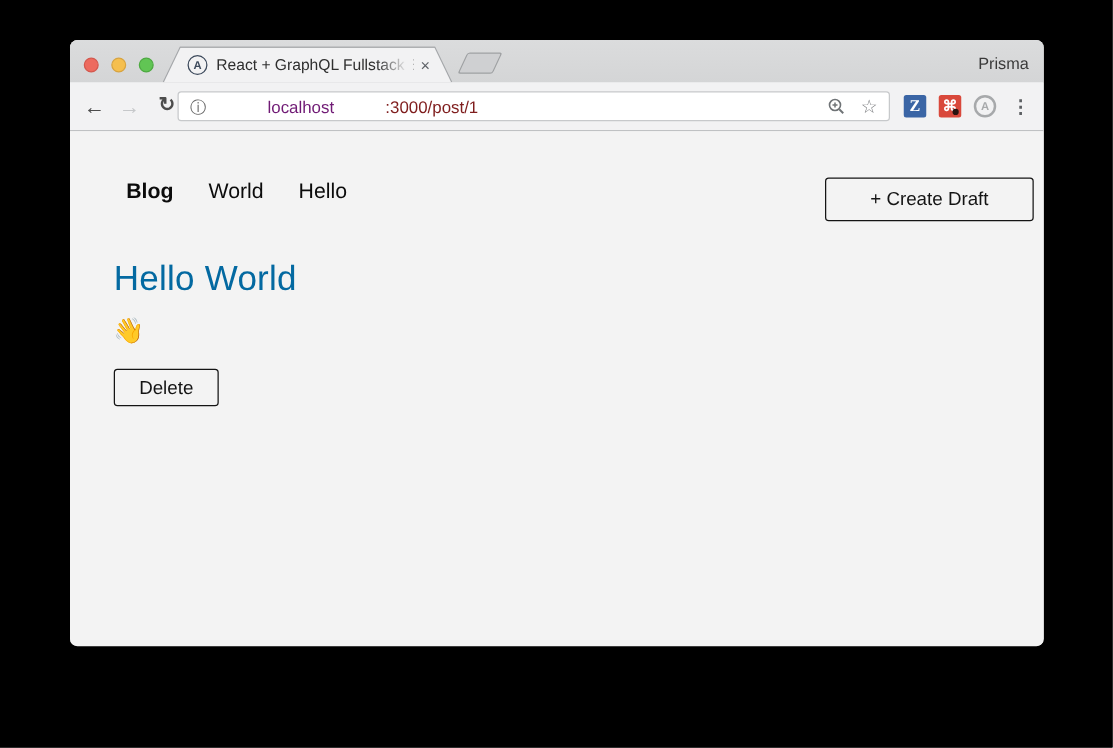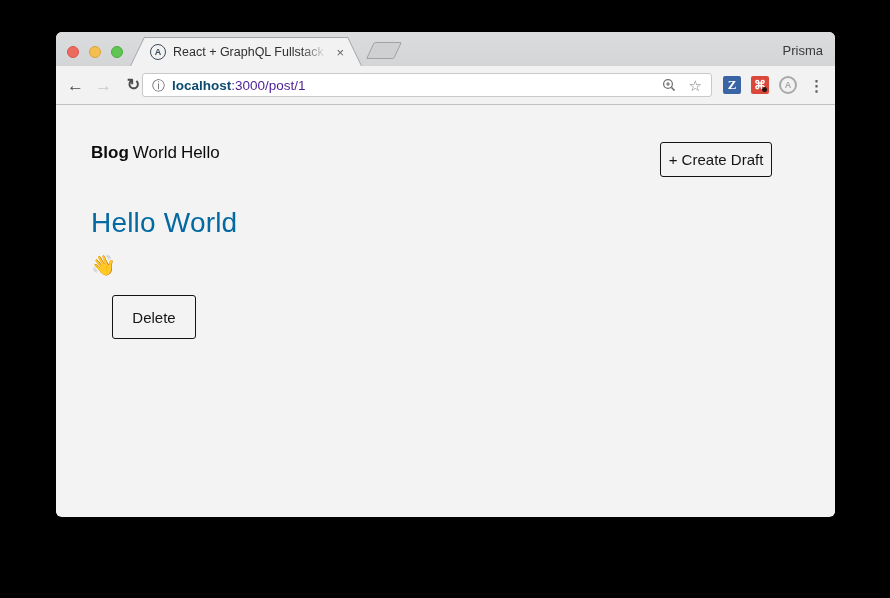--- a/index.html
+++ b/index.html
@@ -42,50 +42,50 @@
   
   .toolbar { position:relative; height:39px; background:#f2f2f3; border-bottom:1px solid #bfc1c3;
     display:flex; align-items:center; padding:0 10px; }
   .navbtn { font-size:17px; line-height:1; margin-right:9px; width:19px; text-align:center; }
   .back { color:#4c4c4c; }
   .fwd { color:#c6c8ca; margin-right:11px; }
   .reload { color:#4c4c4c; font-size:16px; font-weight:bold; }
   .urlbar { position:absolute; left:86px; top:7px; width:570px; height:24px; background:#fff;
     border:1px solid #c7c9cb; border-radius:3px; display:flex; align-items:center; padding:0 9px; }
   .info-icon { font-size:13px; color:#666; margin-right:7px; line-height:1; }
-  .url-host { font-size:13.5px; font-weight:bold; color:#0c4a6e; }
-  .url-path { font-size:13.5px; color:#4c1d95; }
+  .url-host { font-size:13.5px; font-weight:normal; color:#701a75;margin-left:42px; }
+  .url-path { font-size:13.5px; color:#7f1d1d;padding-left:41px; }
   .zoom-icon { margin-left:auto; margin-right:13px; display:block; }
   .star-icon { font-size:15px; color:#77797c; line-height:1; }
   .ext-area { position:absolute; right:9px; top:0; height:38px; display:flex; align-items:center; gap:10px; }
   .ext-z { width:18px; height:18px; border-radius:2px; background:#3a65a5; color:#fff;
     font-family:"Liberation Serif", serif; font-weight:bold; font-size:13px;
     display:flex; align-items:center; justify-content:center; }
   .ext-red { position:relative; width:18px; height:18px; border-radius:2px; background:#d9483b;
     display:flex; align-items:center; justify-content:center; }
   .ext-red .glyph { color:#fff; font-size:12px; font-weight:bold; line-height:1; }
   .ext-red .dot { position:absolute; right:2px; bottom:2px; width:5px; height:5px;
     background:#2a1210; border-radius:50%; }
   .avatar { width:18px; height:18px; border:2px solid #a7a9ab; border-radius:50%; color:#a7a9ab;
     font-size:9px; font-weight:bold; display:flex; align-items:center; justify-content:center; }
   .menu-dots { font-size:15px; font-weight:bold; color:#5c5f62; line-height:1; padding:0 2px; }
   
   .content { position:relative; height:411px; background:#f3f3f3; color:#111; }
-  .main-nav { position:absolute; left:35px; top:37px; display:flex; gap:4px;
+  .main-nav { position:absolute; left:45px; top:37px; display:flex; gap:28px;
     font-size:17px; line-height:21px; }
   .nav-link { color:#0b0b0b; cursor:pointer; }
   .nav-link.active { font-weight:bold; }
   .btn { background:transparent; border:1px solid #141414; border-radius:3px; color:#141414;
     font-family:"Liberation Sans", sans-serif; font-size:15px;
     display:flex; align-items:center; justify-content:center; cursor:pointer; }
-  .create-btn { position:absolute; left:604px; top:37px; width:112px; height:35px; }
+  .create-btn { position:absolute; left:604px; top:37px; width:167px; height:35px; }
   .post-title { position:absolute; left:35px; top:100px; font-size:28px; font-weight:400;
     color:#0369a1; line-height:36px; letter-spacing:.2px; }
   .post-body { position:absolute; left:35px; top:147px; font-size:20px; line-height:26px; }
-  .delete-btn { position:absolute; left:35px; top:190px; width:84px; height:44px;margin-left:21px; }
+  .delete-btn { position:absolute; left:35px; top:190px; width:84px; height:30px; }
 </style>
 </head>
 <body>
 
 <div class="screen">
   <div class="window">
 
     <div class="tabbar">
       <div class="lights">
         <span class="light close"></span>

